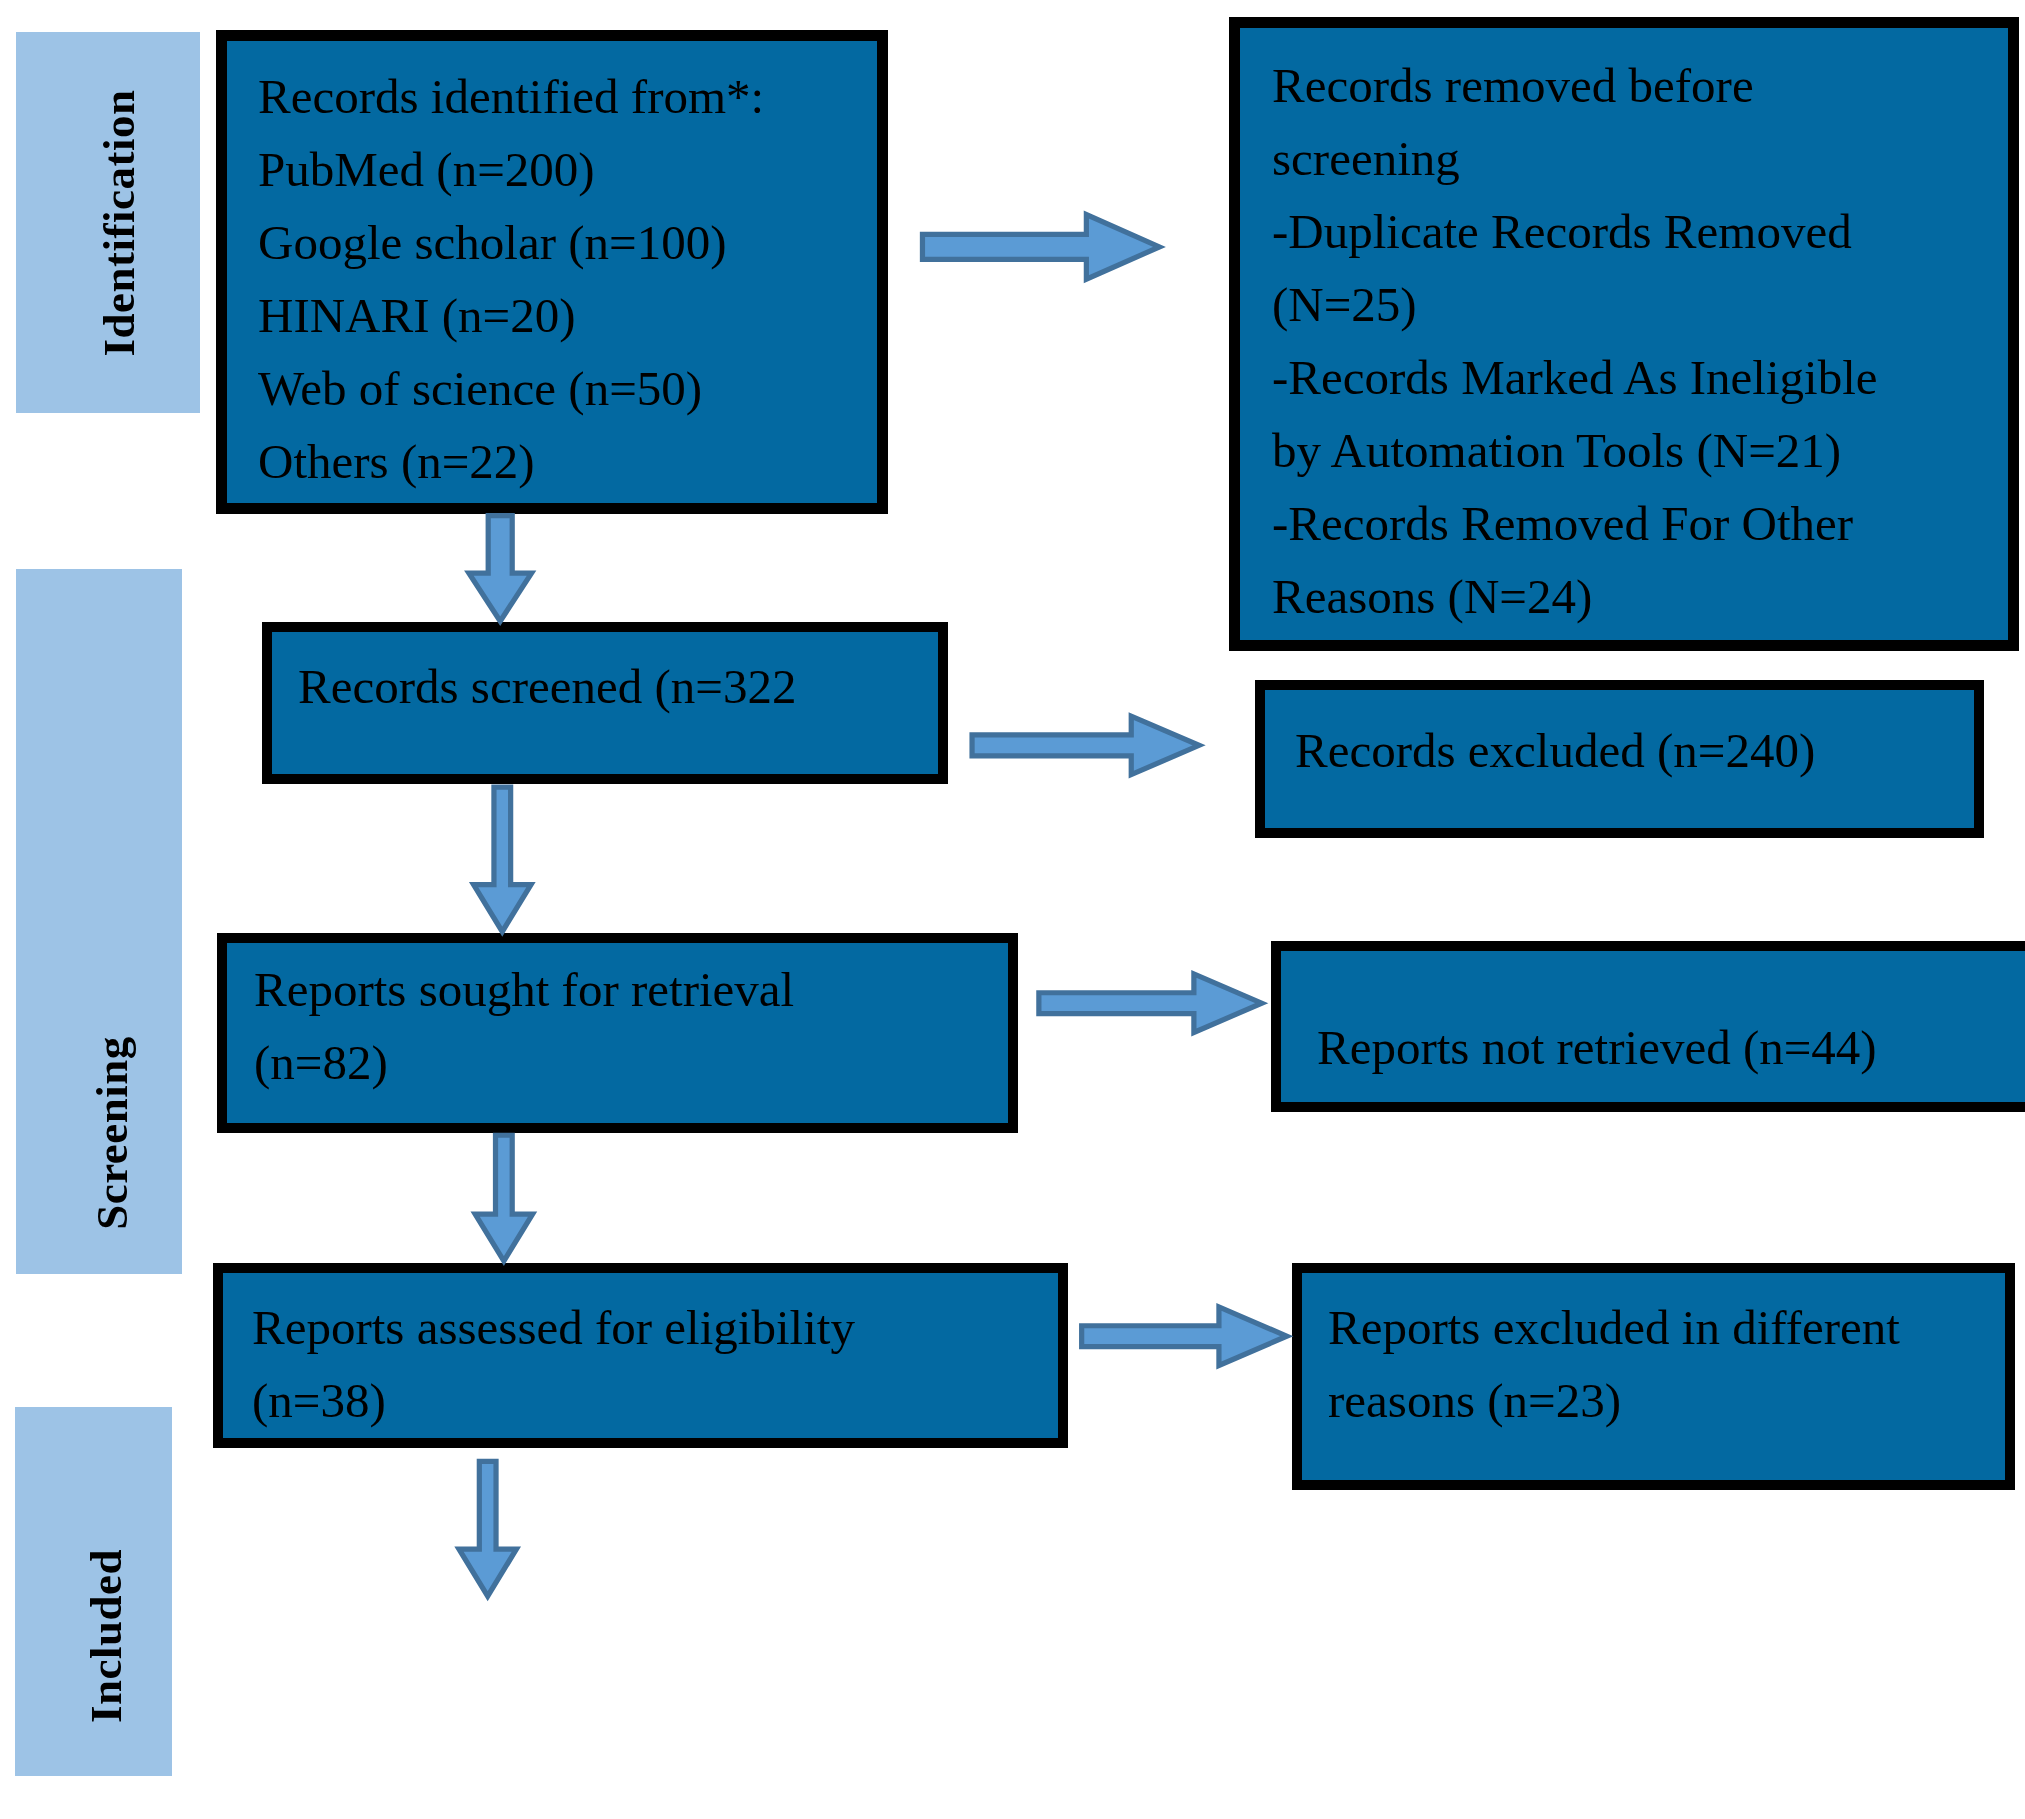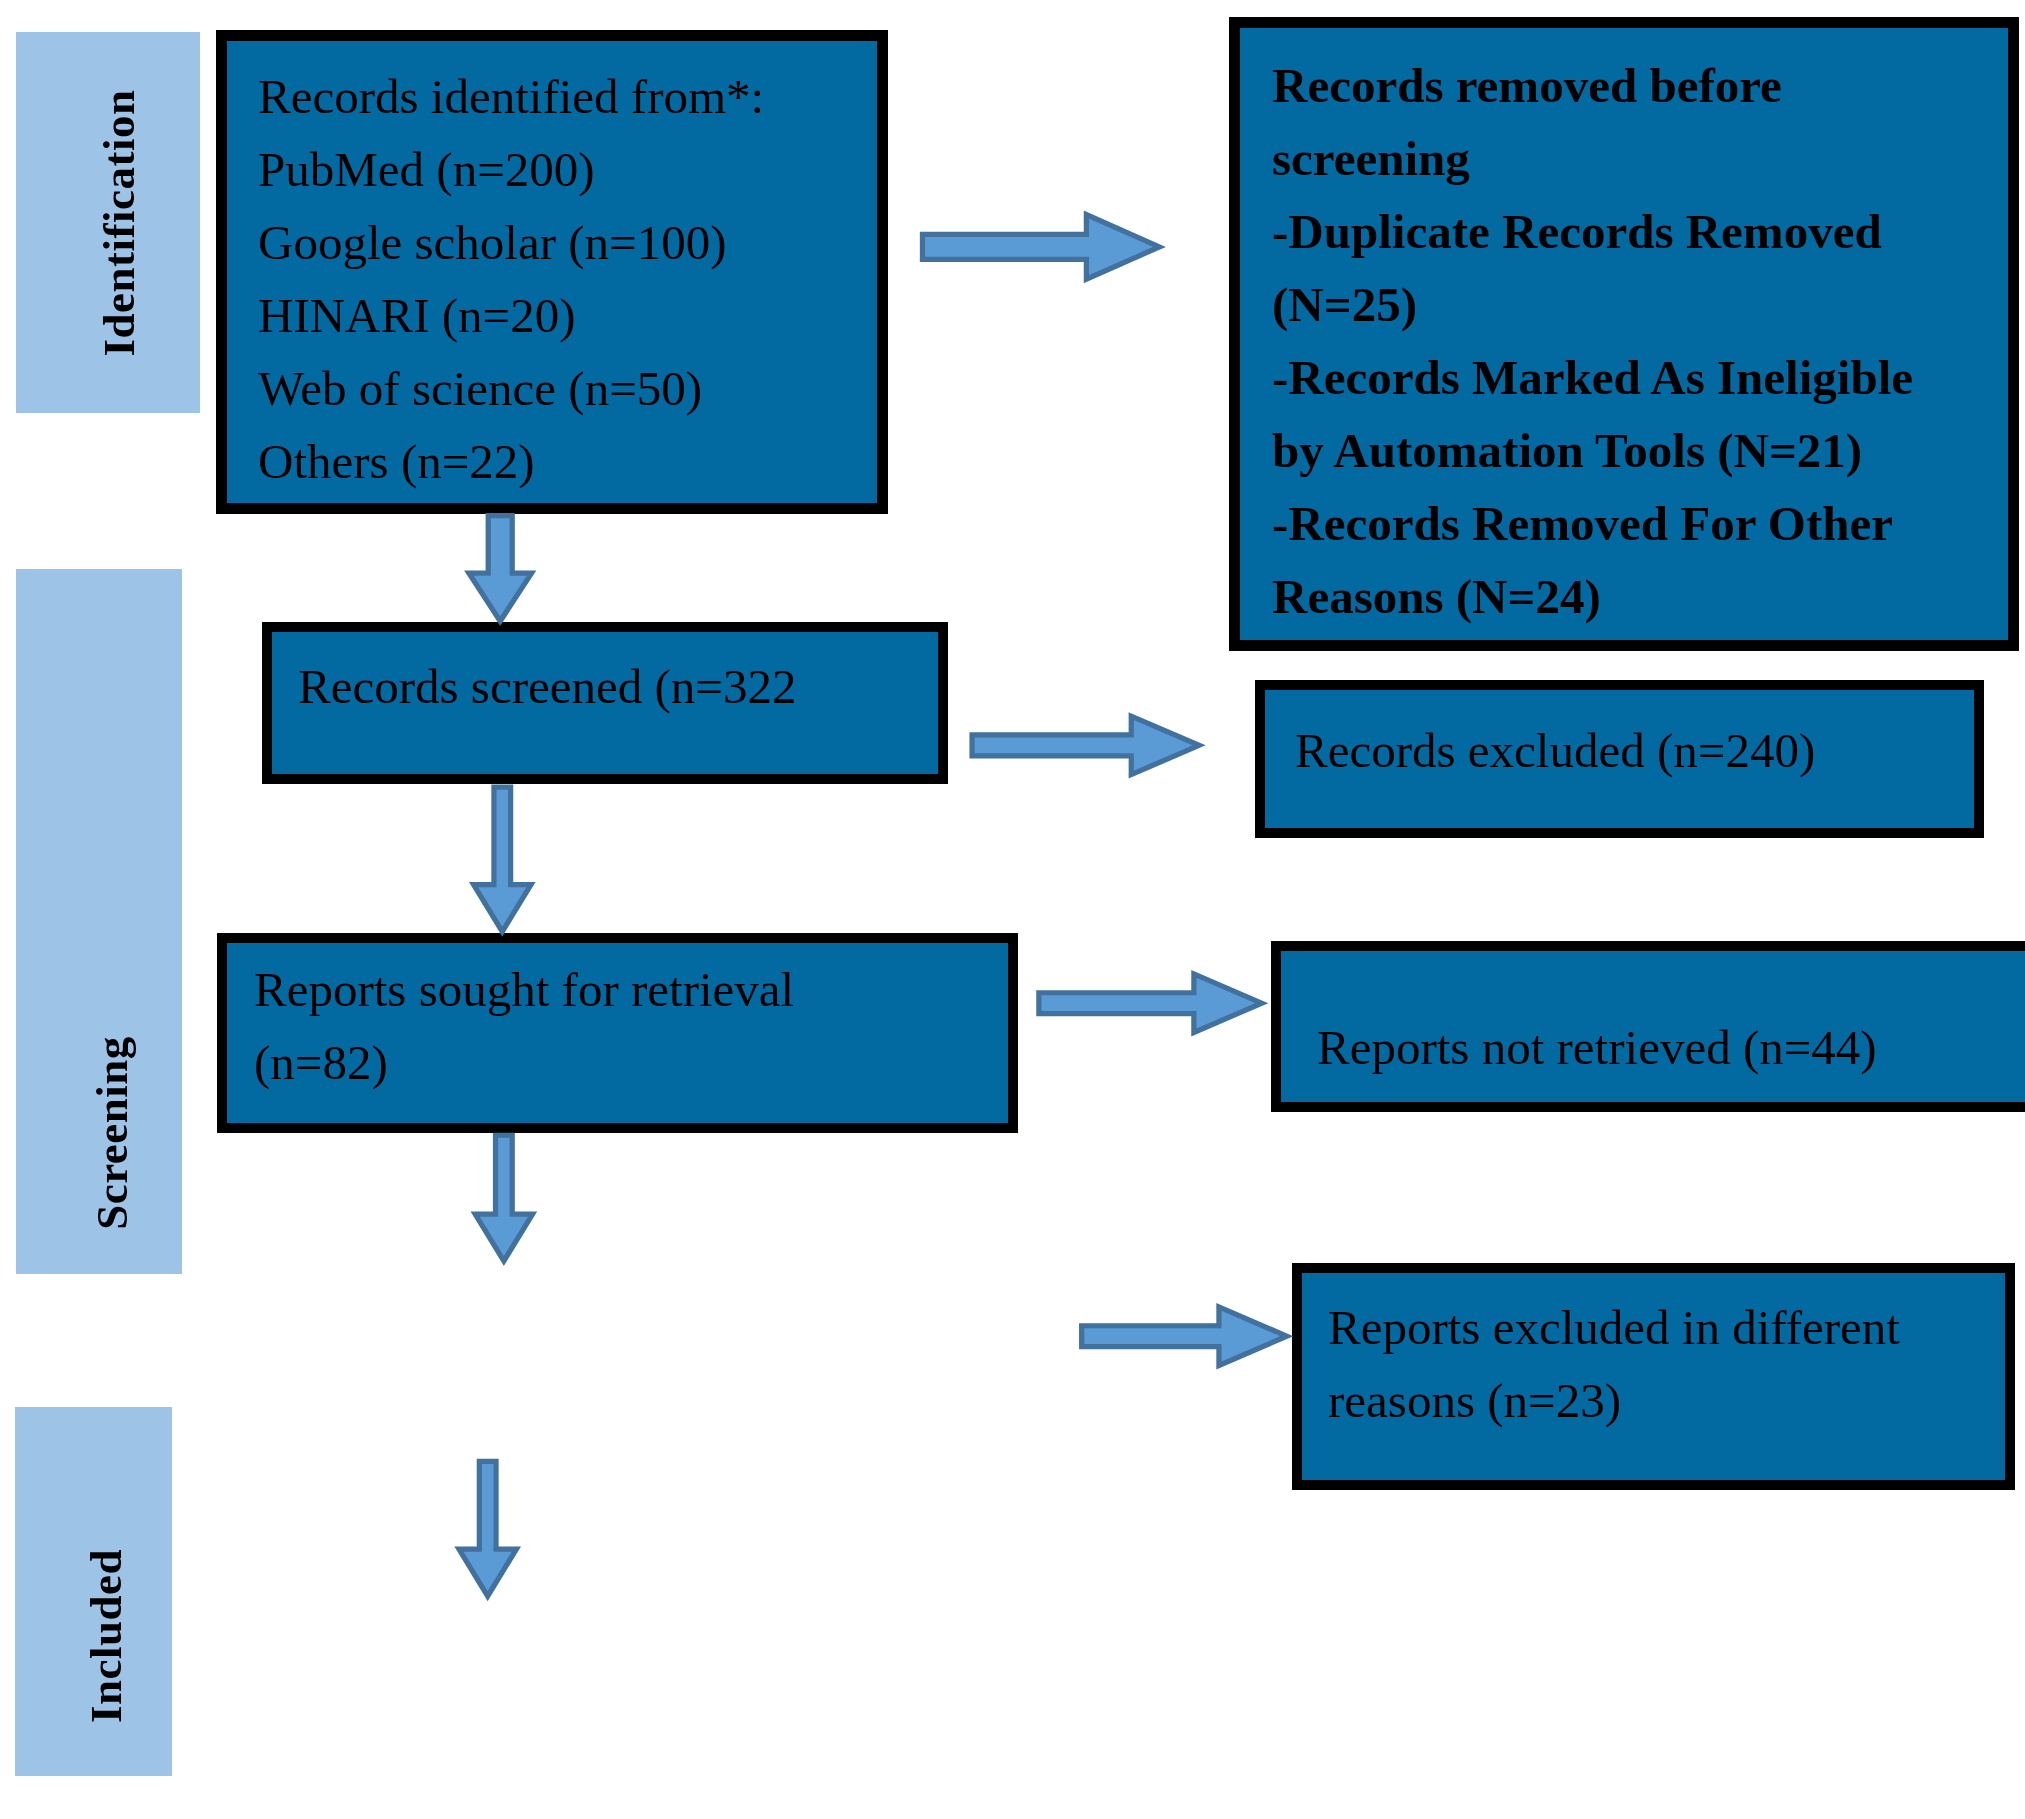--- a/index.html
+++ b/index.html
@@ -51,21 +51,21 @@
     box-sizing: border-box;
     background: #0369a1;
     border: 10.4px solid var(--boxBorder);
   }
   .box-text {
     white-space: pre-line;
     font-size: 49px;
     line-height: 73px;
   }
   #box-identified       { left: 216px;  top: 30px;   width: 672px; height: 484px;  border-width: 11.5px; padding: 19px 15.7px 0 31px; }
-  #box-removed          { left: 1229px; top: 16.7px;   width: 790px; height: 634px; border-width: 11.5px; padding: 21px 10.4px 0 32px; font-weight: bold; }
+  #box-removed          { left: 1229px; top: 16.7px;   width: 790px; height: 634px; border-width: 11.5px; padding: 21px 10.4px 0 32px; }
   #box-screened         { left: 230px;  top: 622px; width: 686px; height: 162px;  padding: 18px 10.4px 0 26px; margin-left: 32px; }
   #box-excluded         { left: 1255px; top: 680px; width: 729px; height: 158px;  padding: 23.5px 10.4px 0 30px; }
   #box-sought           { left: 217px;  top: 933px; width: 801px; height: 200px;  padding: 10.4px 10.4px 0 27px; }
   #box-notretrieved     { left: 1271px; top: 941px; width: 811px; height: 171px;  padding: 60px 10.4px 0 36px; }
   #box-assessed         { left: 213px;  top: 1263px; width: 855px; height: 185px;  padding: 18px 10.4px 0 29px; }
   #box-excludedreasons  { left: 1292px; top: 1263px; width: 723px; height: 227px;  padding: 18px 18px 0 26px; }
   #box-includedreview   { left: 199px;  top: 1621px; width: 884px; height: 183px;  padding: 16.7px 10.4px 0 30px; }
 
   
   .arrow-layer {
@@ -127,20 +127,24 @@
 
   <div class="flowbox" id="box-sought">
     <div class="box-text">Reports sought for retrieval
 (n=82)</div>
   </div>
 
   <div class="flowbox" id="box-notretrieved">
     <div class="box-text">Reports not retrieved (n=44)</div>
   </div>
 
+  <div class="flowbox" id="box-assessed">
+    <div class="box-text">Reports assessed for eligibility
+(n=38)</div>
+  </div>
 
   <div class="flowbox" id="box-excludedreasons">
     <div class="box-text">Reports excluded in different
 reasons (n=23)</div>
   </div>
 
 
   <svg class="arrow-layer" viewBox="0 0 3879 3485" aria-hidden="true">
 
     <polygon class="arrow" points="1767,449 2081,449 2081,411 2221,473 2081,535 2081,497 1767,497"></polygon>

